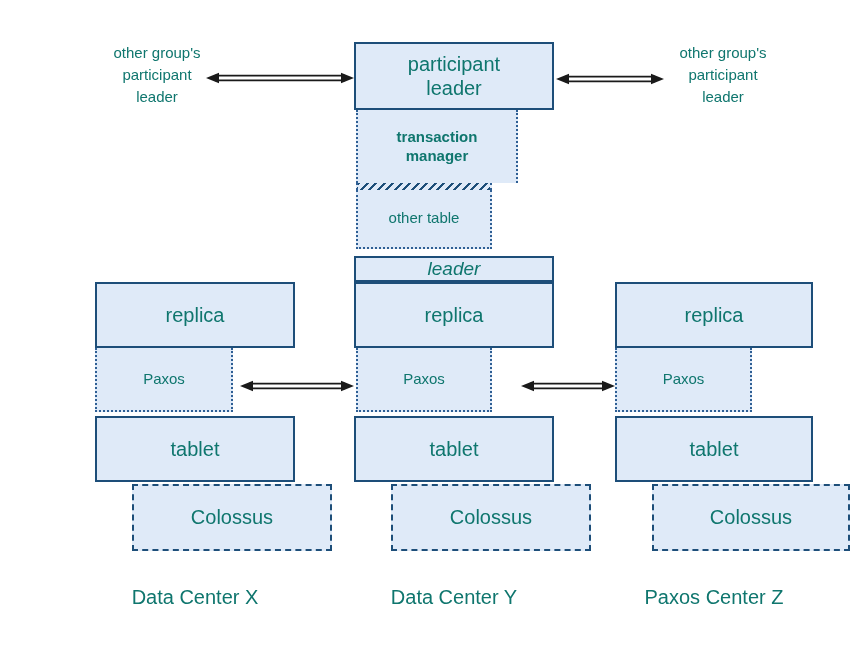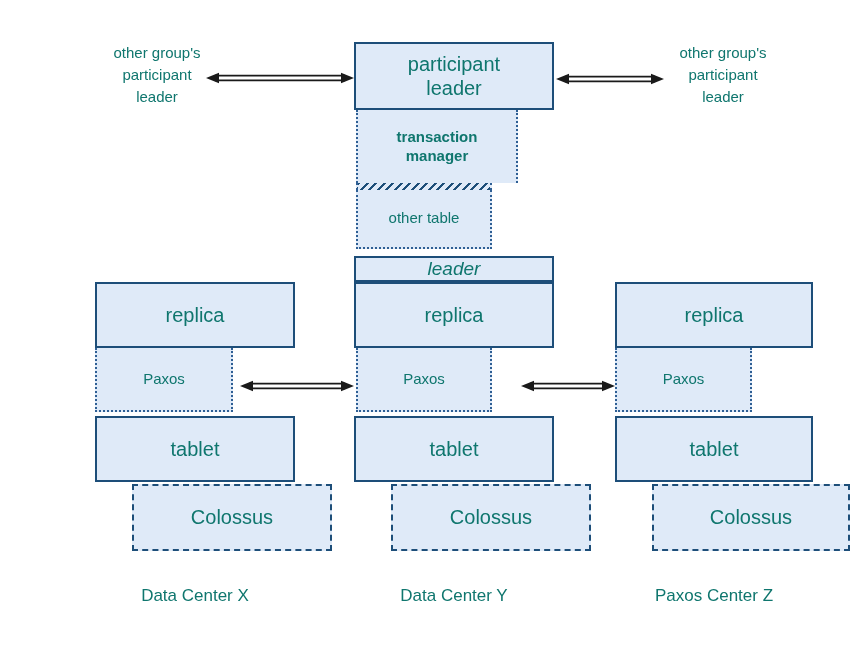--- a/index.html
+++ b/index.html
@@ -31,21 +31,21 @@
     position:absolute; box-sizing:border-box; background-color:#dfeaf8;
     background-image:repeating-linear-gradient(135deg, #1d4e79 0 2px, rgba(0,0,0,0) 2px 6px);
     border-left:2px dotted #2e5f94; border-right:2px dotted #2e5f94;
   }
   .leaderbox { font-size:19px; font-style:italic; }
   .ext-label {
     position:absolute; width:140px; text-align:center;
     font-size:15px; line-height:22px;
   }
   .dc-label {
-    position:absolute; top:586px; font-size:17px; text-align:center;
+    position:absolute; top:586px; font-size:20px; text-align:center;
   }
   .arrow { position:absolute; }
 </style>
 </head>
 <body>
 
 <div class="canvas">
 
   <div class="ext-label" style="left:87px; top:42px;">
     <div>other group's</div>

